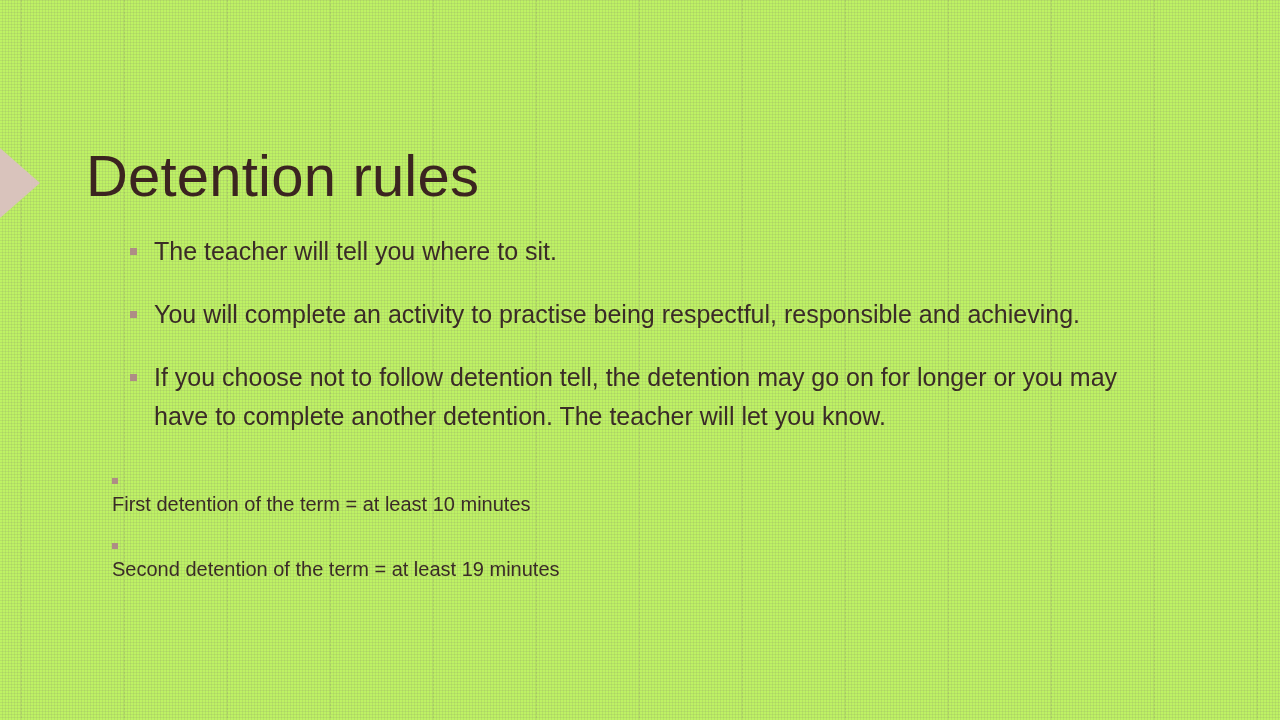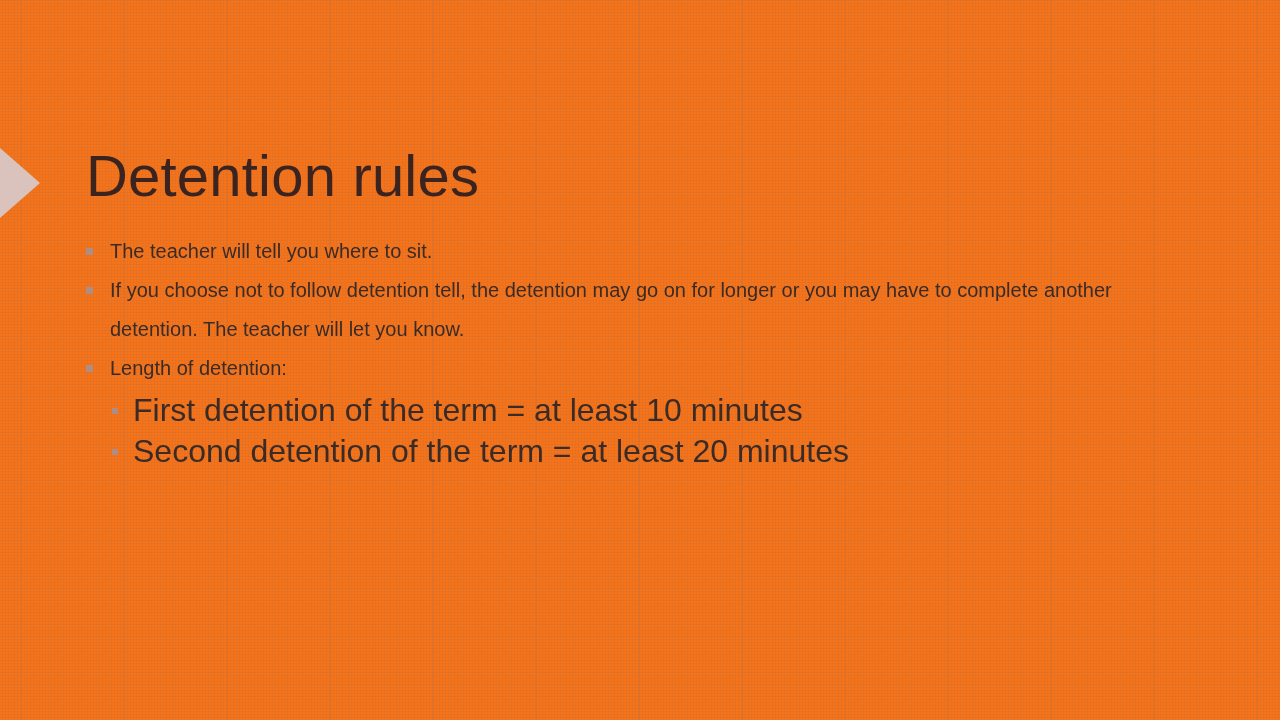--- a/index.html
+++ b/index.html
@@ -9,21 +9,21 @@
   }
   body {
     font-family: "Liberation Sans", sans-serif;
   }
 
   #slide {
     position: relative;
     width: 1280px;
     height: 720px;
     overflow: hidden;
-    background-color: #f97316;
+    background-color: #bef264;
   }
 
   
   #grid-bg {
     position: absolute;
     inset: 0;
     pointer-events: none;
     background-image:
       repeating-linear-gradient(
         to right,
@@ -99,45 +99,47 @@
     width: 1060px;
   }
 
   .bullet-row {
     display: flex;
     align-items: flex-start;
     color: #3a2b27;
   }
 
   .bullet-l1 {
-    font-size: 20px;
+    font-size: 25px;
     line-height: 39px;
-    margin-bottom: 0;
+    margin-bottom: 24px;
+    padding-left: 44px;
   }
   .bullet-l1 .marker {
     flex: 0 0 auto;
     width: 7px;
     height: 7px;
     background: #ae8d85;
     margin-top: 16px;
     margin-right: 17px;
   }
   .bullet-l1 .text {
     flex: 1 1 auto;
     max-width: 1040px;
   }
 
   .sub-list {
     margin-top: 2px;
     margin-left: 26px;
   }
   .bullet-l2 {
-    font-size: 32px;
+    font-size: 20px;
     line-height: 41px;
     color: #3a2b27;
+    flex-direction: column;
   }
   .bullet-l2 .marker {
     flex: 0 0 auto;
     width: 6px;
     height: 6px;
     background: #ae8d85;
     margin-top: 18px;
     margin-right: 15px;
   }
   .bullet-l2 .text {
@@ -157,36 +159,36 @@
   <div id="title">Detention rules</div>
 
   <div id="body-content">
 
     <div class="bullet-row bullet-l1">
       <span class="marker"></span>
       <span class="text">The teacher will tell you where to sit.</span>
     </div>
 
 
+    <div class="bullet-row bullet-l1">
+      <span class="marker"></span>
+      <span class="text">You will complete an activity to practise being respectful, responsible and achieving.</span>
+    </div>
 
     <div class="bullet-row bullet-l1">
       <span class="marker"></span>
       <span class="text">If you choose not to follow detention tell, the detention may go on for longer or you may have to complete another detention. The teacher will let you know.</span>
     </div>
 
-    <div class="bullet-row bullet-l1">
-      <span class="marker"></span>
-      <span class="text">Length of detention:</span>
-    </div>
 
     <div class="sub-list">
       <div class="bullet-row bullet-l2">
         <span class="marker"></span>
         <span class="text">First detention of the term = at least 10 minutes</span>
       </div>
       <div class="bullet-row bullet-l2">
         <span class="marker"></span>
-        <span class="text">Second detention of the term = at least 20 minutes</span>
+        <span class="text">Second detention of the term = at least 19 minutes</span>
       </div>
     </div>
 
   </div>
 </div>
 
 </body></html>

